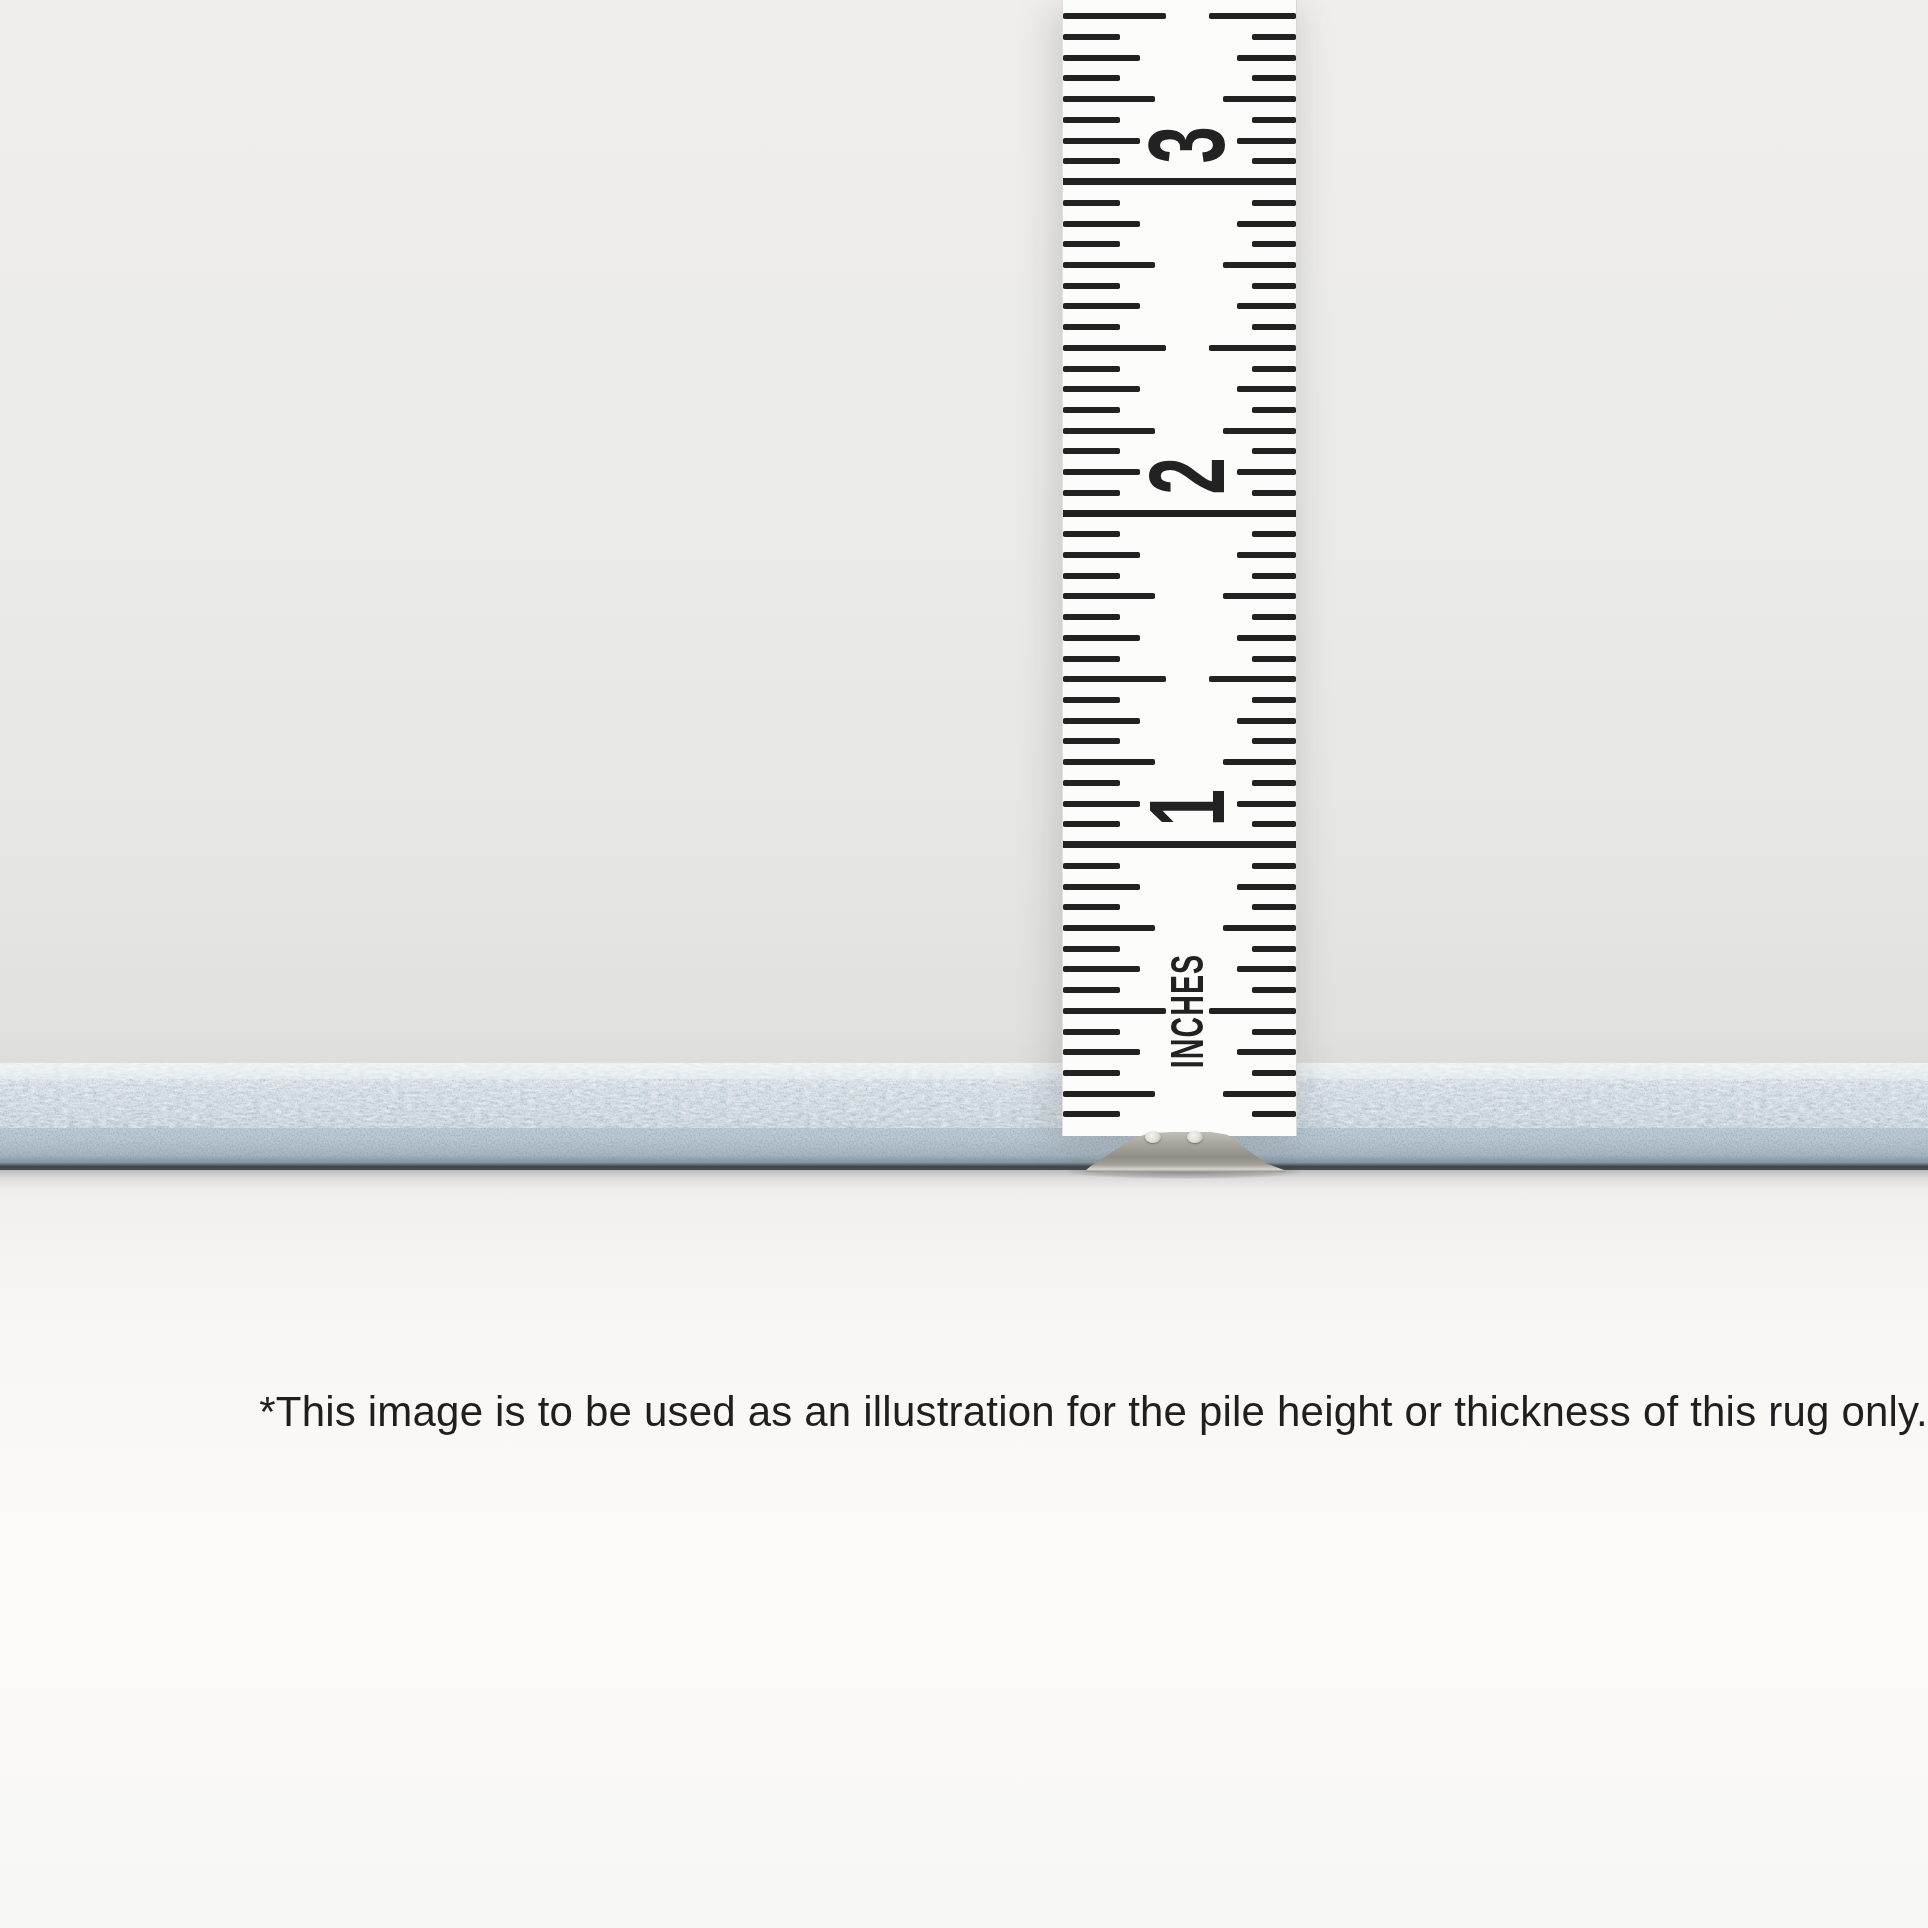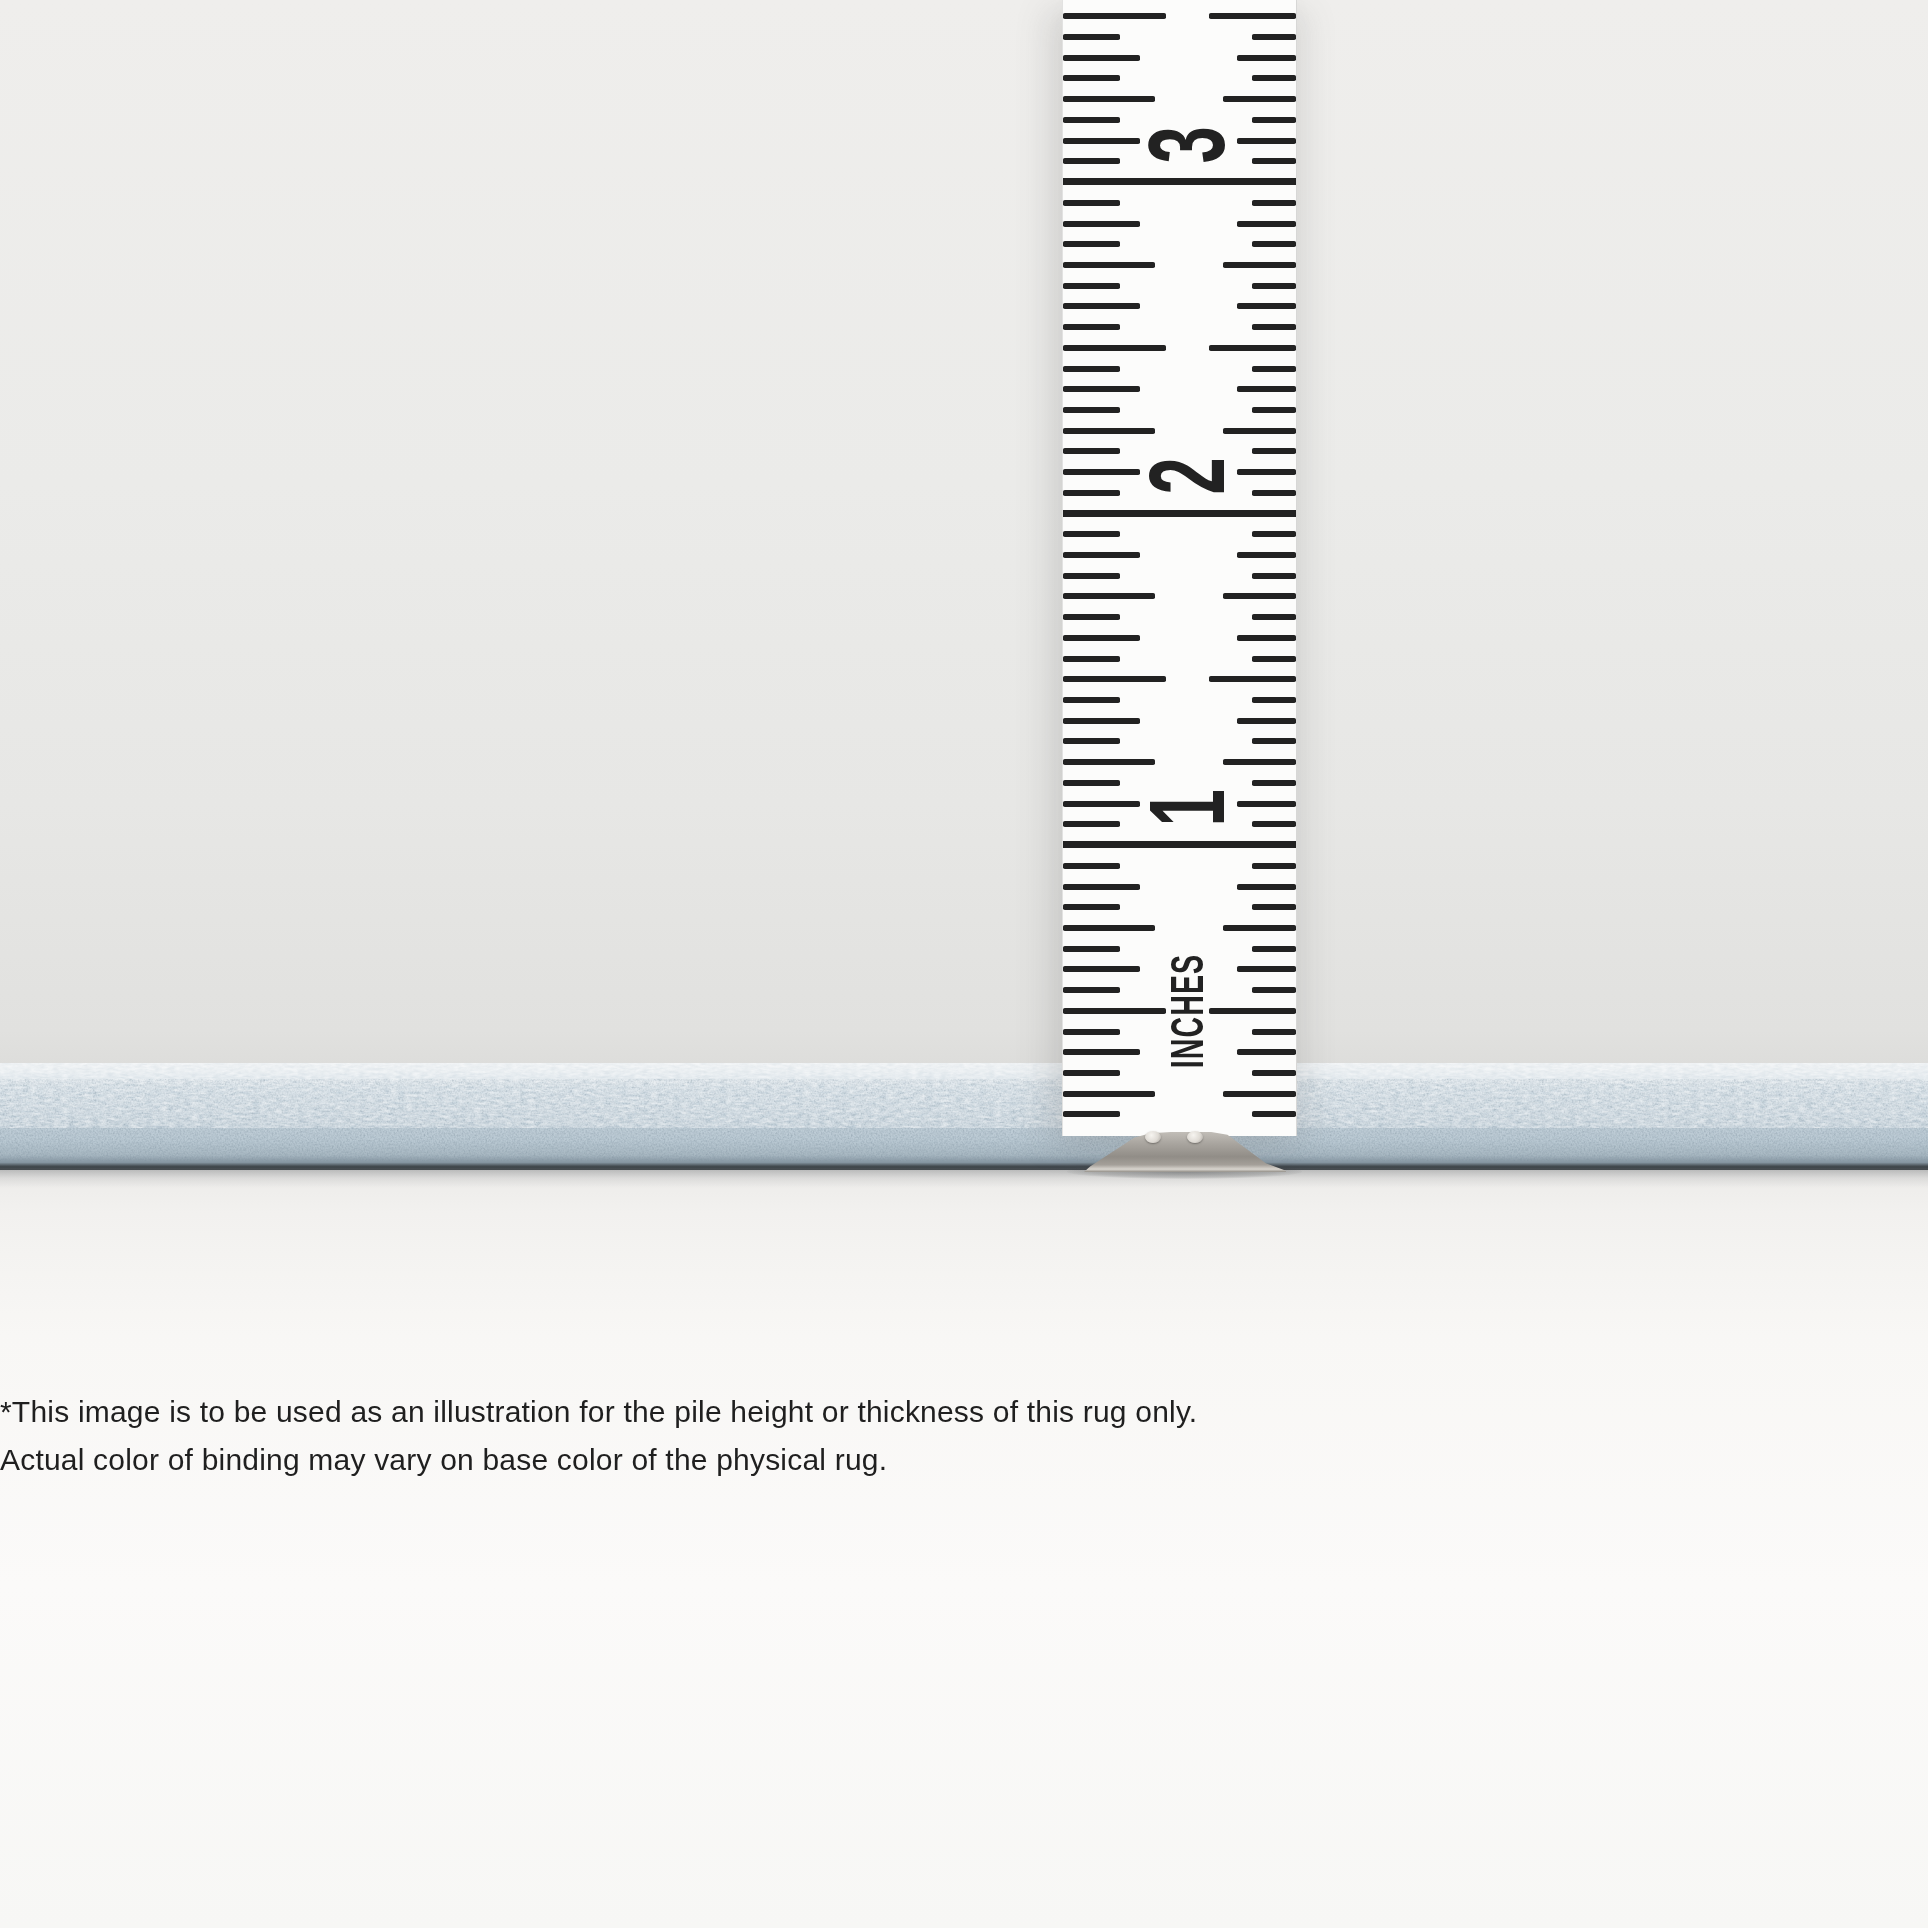--- a/index.html
+++ b/index.html
@@ -60,22 +60,22 @@
     background:radial-gradient(circle at 40% 35%,#f6f4f0 0%,#dedad4 55%,#a5a19b 100%);
     box-shadow:0 0.9px 1.8px rgba(60,58,54,.5);
   }
   .cap-shadow{
     position:absolute;left:1067px;top:1164px;width:235px;height:14.7px;border-radius:50%;
     background:radial-gradient(ellipse at center,rgba(55,58,60,.40) 0%,rgba(55,58,60,.18) 55%,rgba(55,58,60,0) 75%);
   }
   
   .caption{
     position:absolute;left:0;top:1388px;width:100%;
-    text-align:left;color:var(--text,#1f1f1f);
-    font-size:30px;line-height:48px;font-weight:500;letter-spacing:0.2px;
+    text-align:right;color:var(--text,#1f1f1f);
+    font-size:42px;line-height:48px;font-weight:500;letter-spacing:0.2px;
   }
 </style>
 </head>
 <body>
 
 <div class="scene">
 
   <div class="wall"></div>
   <div class="floor"></div>
 
@@ -220,21 +220,20 @@
     <span>INCHES</span>
   </div>
 
   <div class="cap-shadow"></div>
   <div class="ruler-cap"></div>
   <div class="rivet" style="left:1145px;top:1131px;"></div>
   <div class="rivet" style="left:1187px;top:1131px;"></div>
 
   <div class="caption">
     <div>*This image is to be used as an illustration for the pile height or thickness of this rug only.</div>
-    <div>Actual color of binding may vary on base color of the physical rug.</div>
   </div>
 
 <div class="inch-num" style="left: 1141px; top: 781px;">
       <span>1</span>
     </div>
     <div class="inch-num" style="left: 1141px; top: 449px;">
       <span>2</span>
     </div>
     <div class="inch-num" style="left: 1141px; top: 118px;">
       <span>3</span>

